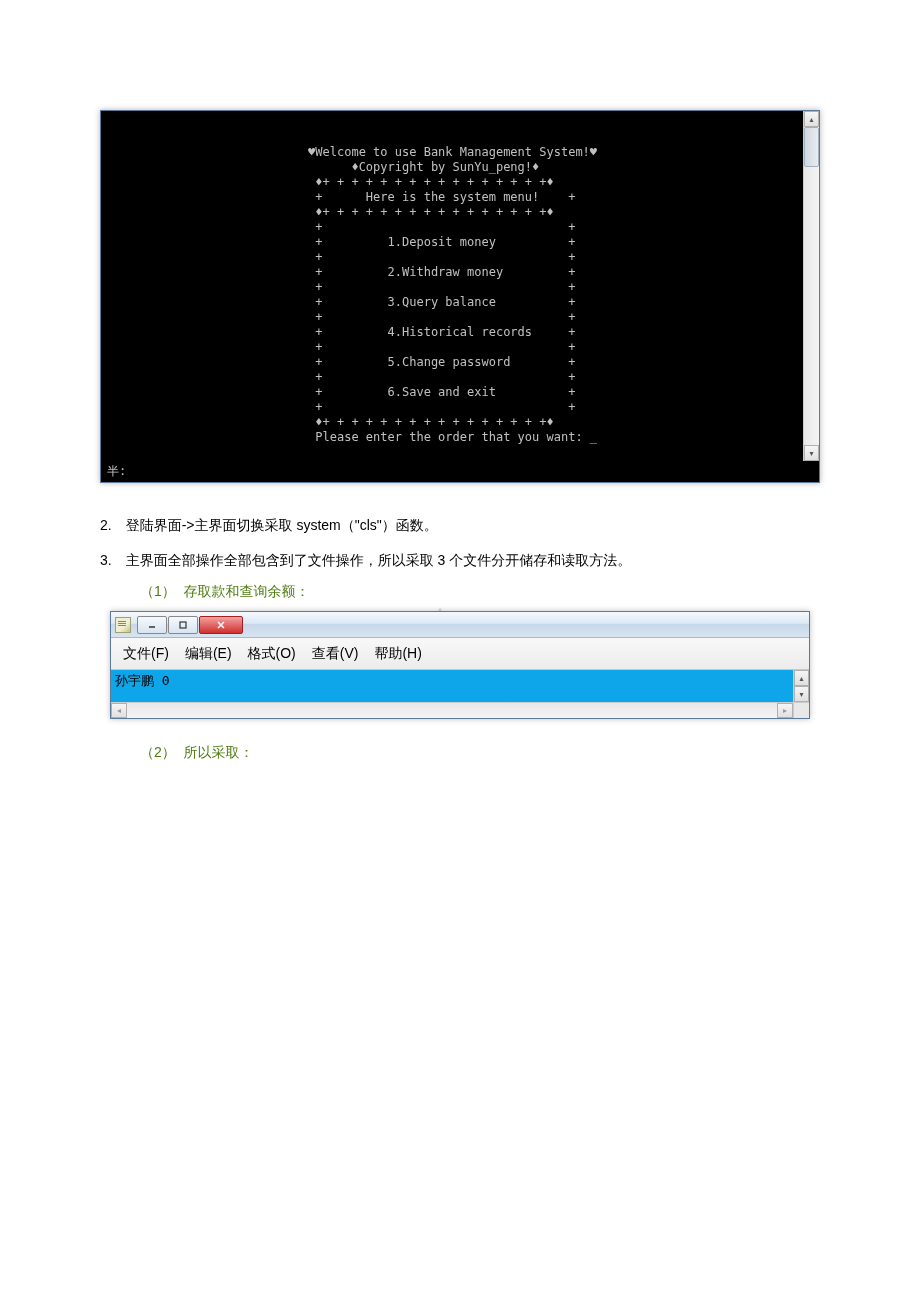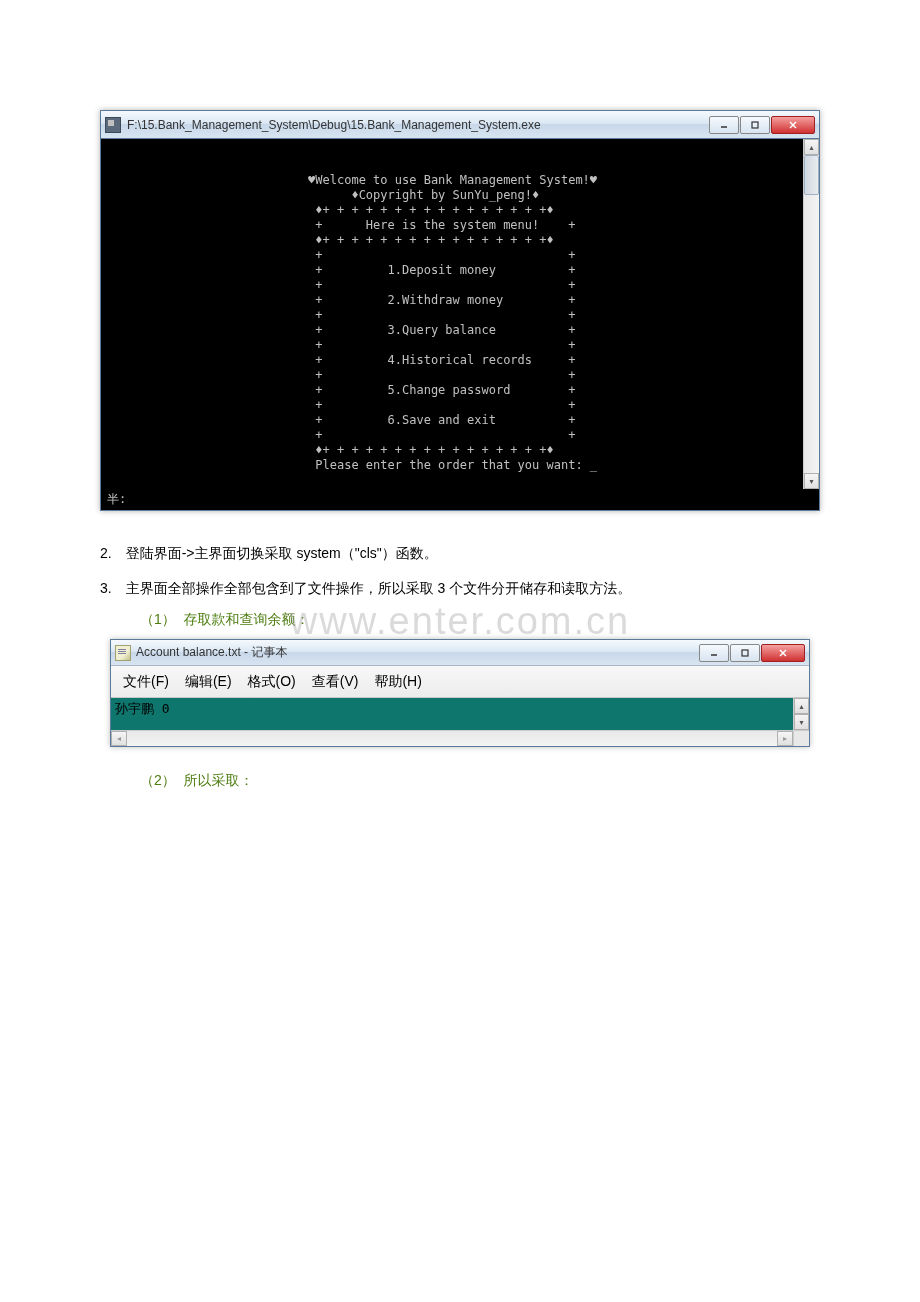--- a/index.html
+++ b/index.html
@@ -200,21 +200,21 @@
       align-items: center;
       padding: 0 4px;
       font-size: 14px;
       color: #000;
     }
     .menu-item {
       padding: 1px 8px;
     }
     .notepad-body {
       display: flex;
-      background: #0f766e;
+      background: #0ea5e9;
       min-height: 30px;
       gap: 33px;
     }
     .notepad-content {
       flex: 1;
       padding: 2px 4px;
       font-family: "SimSun", monospace;
       font-size: 13px;
       color: #000;
     }
@@ -245,110 +245,87 @@
     .hscroll-corner {
       width: 16px;
       background: #e8e8e8;
       border-left: 1px solid #ccc;
     }
   </style>
 </head>
 <body>
 
 <div class="console-window">
-  <div class="console-titlebar">
-    <div class="console-icon"></div>
-    <div class="console-title">F:\15.Bank_Management_System\Debug\15.Bank_Management_System.exe</div>
+  <div class="console-body">
+    <div class="console-content" id="console-content">
+
+                           ♥Welcome to use Bank Management System!♥
+                                 ♦Copyright by SunYu_peng!♦
+                            ♦+ + + + + + + + + + + + + + + +♦
+                            +      Here is the system menu!    +
+                            ♦+ + + + + + + + + + + + + + + +♦
+                            +                                  +
+                            +         1.Deposit money          +
+                            +                                  +
+                            +         2.Withdraw money         +
+                            +                                  +
+                            +         3.Query balance          +
+                            +                                  +
+                            +         4.Historical records     +
+                            +                                  +
+                            +         5.Change password        +
+                            +                                  +
+                            +         6.Save and exit          +
+                            +                                  +
+                            ♦+ + + + + + + + + + + + + + + +♦
+                            Please enter the order that you want: _</div>
+    <div class="console-scrollbar">
+      <div class="scroll-arrow">▴</div>
+      <div class="scroll-thumb"></div>
+      <div class="scroll-track"></div>
+      <div class="scroll-arrow">▾</div>
+    </div>
+  </div>
+  <div class="console-statusbar">半:</div>
+</div>
+
+<div class="doc-line">
+  <span class="num">2.</span><span>登陆界面-&gt;主界面切换采取 system（"cls"）函数。</span>
+</div>
+<div class="doc-line">
+  <span class="num">3.</span><span>主界面全部操作全部包含到了文件操作，所以采取 3 个文件分开储存和读取方法。</span>
+</div>
+<div class="sub-line">
+  <span>（1）</span>&nbsp;&nbsp;<span>存取款和查询余额：</span>
+</div>
+
+<div class="watermark">www.enter.com.cn</div>
+
+<div class="notepad-window">
+  <div class="notepad-titlebar">
+    <div class="notepad-icon"></div>
     <div class="win-buttons">
       <div class="win-btn">
         <svg viewBox="0 0 10 10">
             <line x1="2" y1="7" x2="8" y2="7" stroke="#333" stroke-width="1.5"></line>
           </svg>
       </div>
       <div class="win-btn">
         <svg viewBox="0 0 10 10">
             <rect x="2" y="2" width="6" height="6" fill="none" stroke="#333" stroke-width="1.2"></rect>
           </svg>
       </div>
       <div class="win-btn close">
         <svg viewBox="0 0 10 10">
             <line x1="2" y1="2" x2="8" y2="8" stroke="#fff" stroke-width="1.5"></line>
             <line x1="8" y1="2" x2="2" y2="8" stroke="#fff" stroke-width="1.5"></line>
           </svg>
       </div>
     </div>
   </div>
-  <div class="console-body">
-    <div class="console-content" id="console-content">
-
-                           ♥Welcome to use Bank Management System!♥
-                                 ♦Copyright by SunYu_peng!♦
-                            ♦+ + + + + + + + + + + + + + + +♦
-                            +      Here is the system menu!    +
-                            ♦+ + + + + + + + + + + + + + + +♦
-                            +                                  +
-                            +         1.Deposit money          +
-                            +                                  +
-                            +         2.Withdraw money         +
-                            +                                  +
-                            +         3.Query balance          +
-                            +                                  +
-                            +         4.Historical records     +
-                            +                                  +
-                            +         5.Change password        +
-                            +                                  +
-                            +         6.Save and exit          +
-                            +                                  +
-                            ♦+ + + + + + + + + + + + + + + +♦
-                            Please enter the order that you want: _</div>
-    <div class="console-scrollbar">
-      <div class="scroll-arrow">▴</div>
-      <div class="scroll-thumb"></div>
-      <div class="scroll-track"></div>
-      <div class="scroll-arrow">▾</div>
-    </div>
-  </div>
-  <div class="console-statusbar">半:</div>
-</div>
-
-<div class="doc-line">
-  <span class="num">2.</span><span>登陆界面-&gt;主界面切换采取 system（"cls"）函数。</span>
-</div>
-<div class="doc-line">
-  <span class="num">3.</span><span>主界面全部操作全部包含到了文件操作，所以采取 3 个文件分开储存和读取方法。</span>
-</div>
-<div class="sub-line">
-  <span>（1）</span>&nbsp;&nbsp;<span>存取款和查询余额：</span>
-</div>
-
-<div class="watermark">www.enter.com.cn</div>
-
-<div class="notepad-window">
-  <div class="notepad-titlebar">
-    <div class="notepad-icon"></div>
-    <div class="notepad-title">Account balance.txt - 记事本</div>
-    <div class="win-buttons">
-      <div class="win-btn">
-        <svg viewBox="0 0 10 10">
-            <line x1="2" y1="7" x2="8" y2="7" stroke="#333" stroke-width="1.5"></line>
-          </svg>
-      </div>
-      <div class="win-btn">
-        <svg viewBox="0 0 10 10">
-            <rect x="2" y="2" width="6" height="6" fill="none" stroke="#333" stroke-width="1.2"></rect>
-          </svg>
-      </div>
-      <div class="win-btn close">
-        <svg viewBox="0 0 10 10">
-            <line x1="2" y1="2" x2="8" y2="8" stroke="#fff" stroke-width="1.5"></line>
-            <line x1="8" y1="2" x2="2" y2="8" stroke="#fff" stroke-width="1.5"></line>
-          </svg>
-      </div>
-    </div>
-  </div>
   <div class="notepad-menubar">
     <span class="menu-item">文件(F)</span>
     <span class="menu-item">编辑(E)</span>
     <span class="menu-item">格式(O)</span>
     <span class="menu-item">查看(V)</span>
     <span class="menu-item">帮助(H)</span>
   </div>
   <div class="notepad-body">
     <div class="notepad-content">孙宇鹏   0</div>
     <div class="notepad-vbar">

